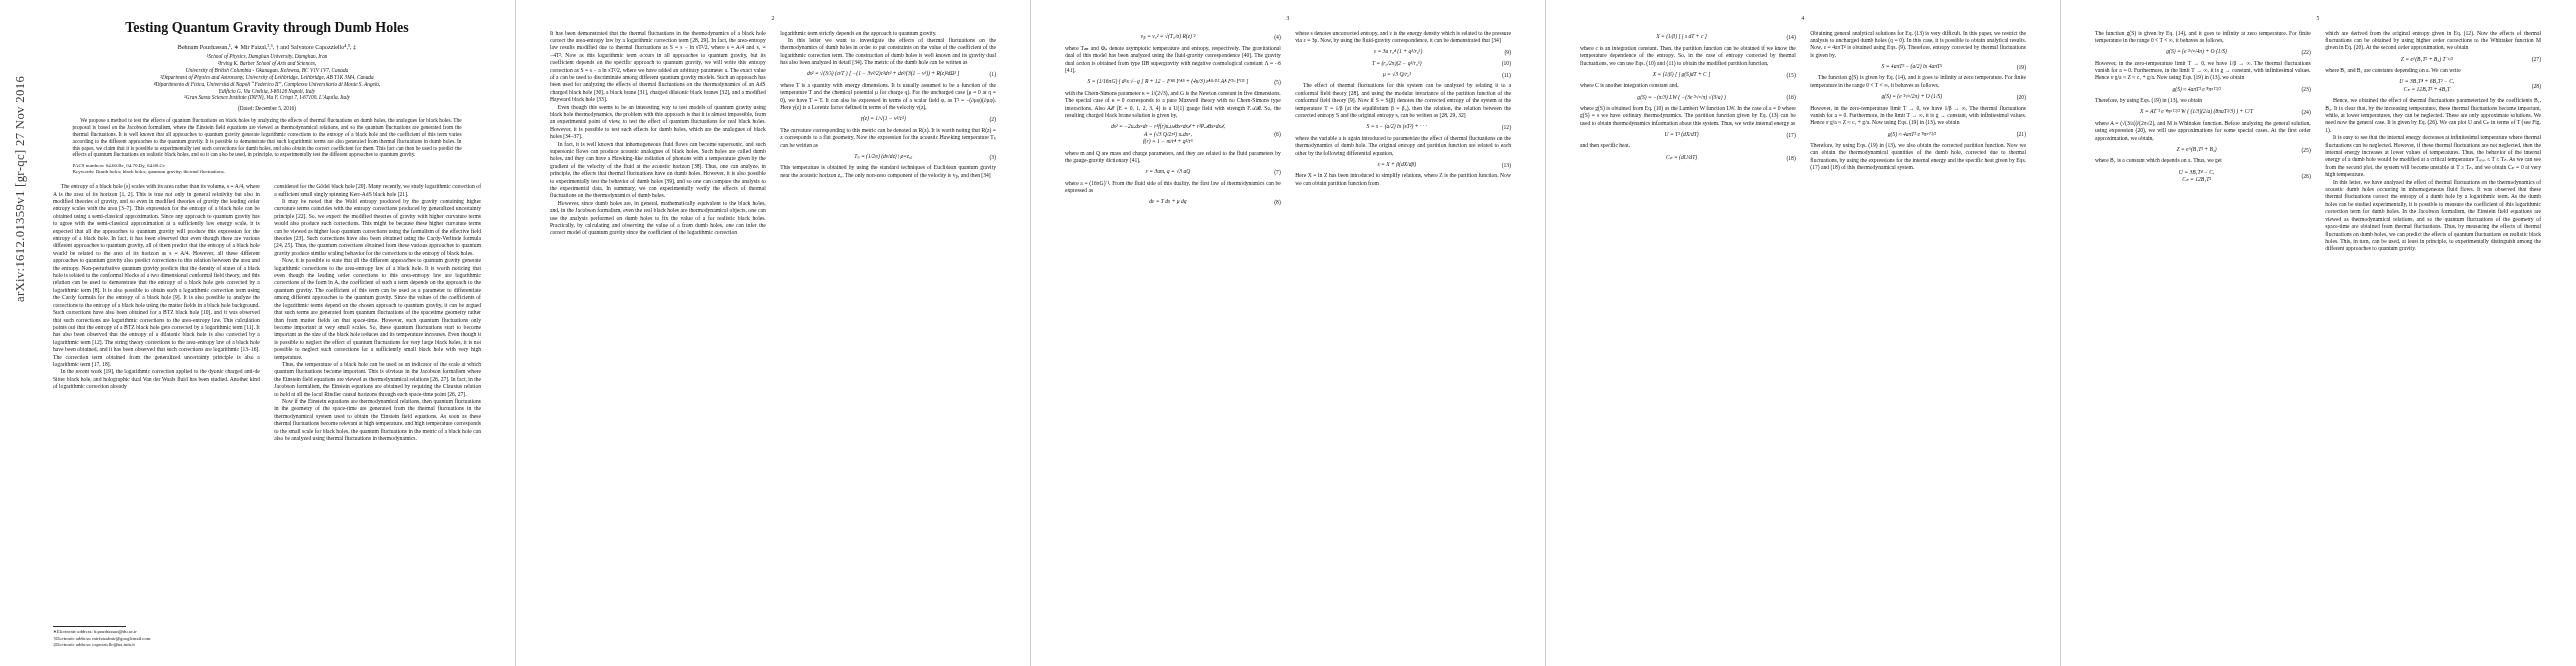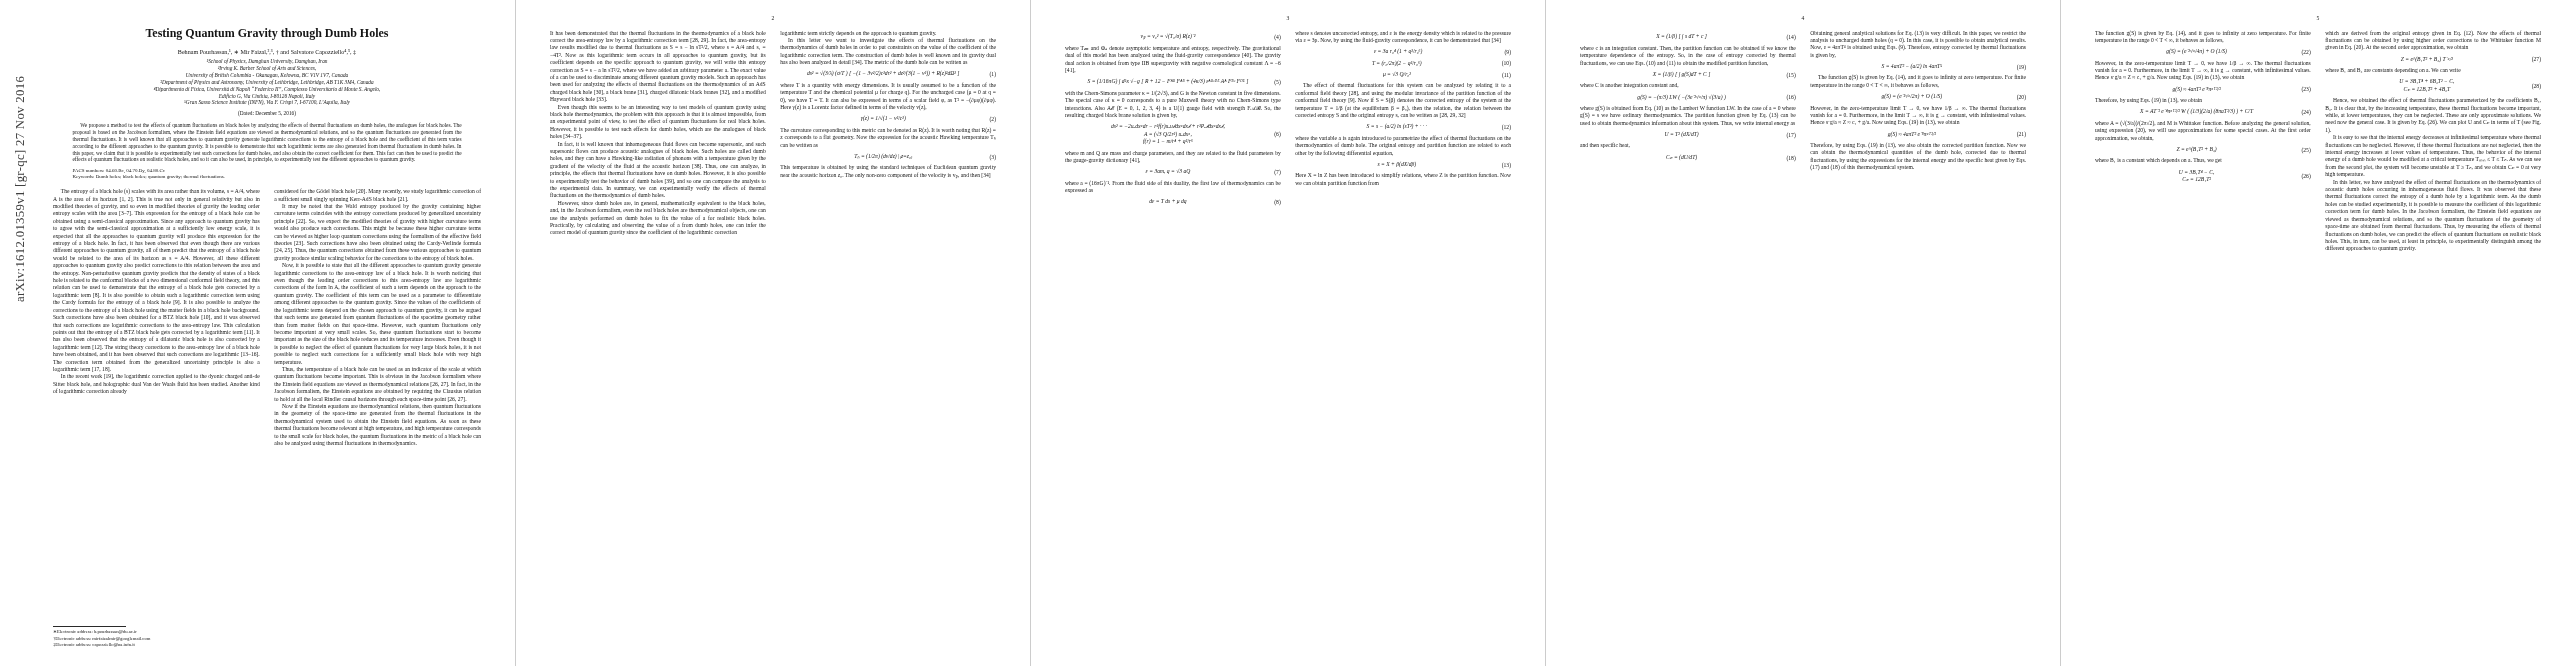--- a/index.html
+++ b/index.html
@@ -20,21 +20,21 @@
   
   .watermark {
     position: absolute; left: 20px; top: 189px;
     transform: translate(-50%, -50%) rotate(-90deg);
     white-space: nowrap; font-size: 12.8px; letter-spacing: 0.3px;
     color: #3f3f3f; font-family: "Liberation Serif", serif;
   }
   .page-first { padding-left: 53px; }
 
   
-  .p1-title   { margin-top: 26px; text-align: center; font-weight: bold; font-size: 12px; }
+  .p1-title   { margin-top: 20px; text-align: center; font-weight: bold; font-size: 14px; }
   .p1-authors { margin-top: 7.2px; text-align: center; font-size: 6.1px; }
   .p1-affils  { margin-top: 2.8px; text-align: center; font-style: italic; font-size: 5.3px; line-height: 6.9px; }
   .p1-date    { margin-top: 3.9px; text-align: center; font-size: 5.3px; }
   .p1-abstract{ margin: 6.1px auto 0; width: 389px; font-size: 5.3px; line-height: 6.8px; text-align: justify; text-indent: 7.8px; }
   .p1-pacs    { margin: 5px auto 0; width: 389px; font-size: 5px; }
   .p1-keywords{ margin: 1.1px auto 0; width: 389px; font-size: 5px; }
 
   .pagenum { margin-top: 14.5px; text-align: center; font-size: 5.6px; flex: 0 0 auto; }
 
   .cols { display: flex; gap: 14.5px; margin-top: 9px; flex: 1 1 auto; overflow: hidden; }

